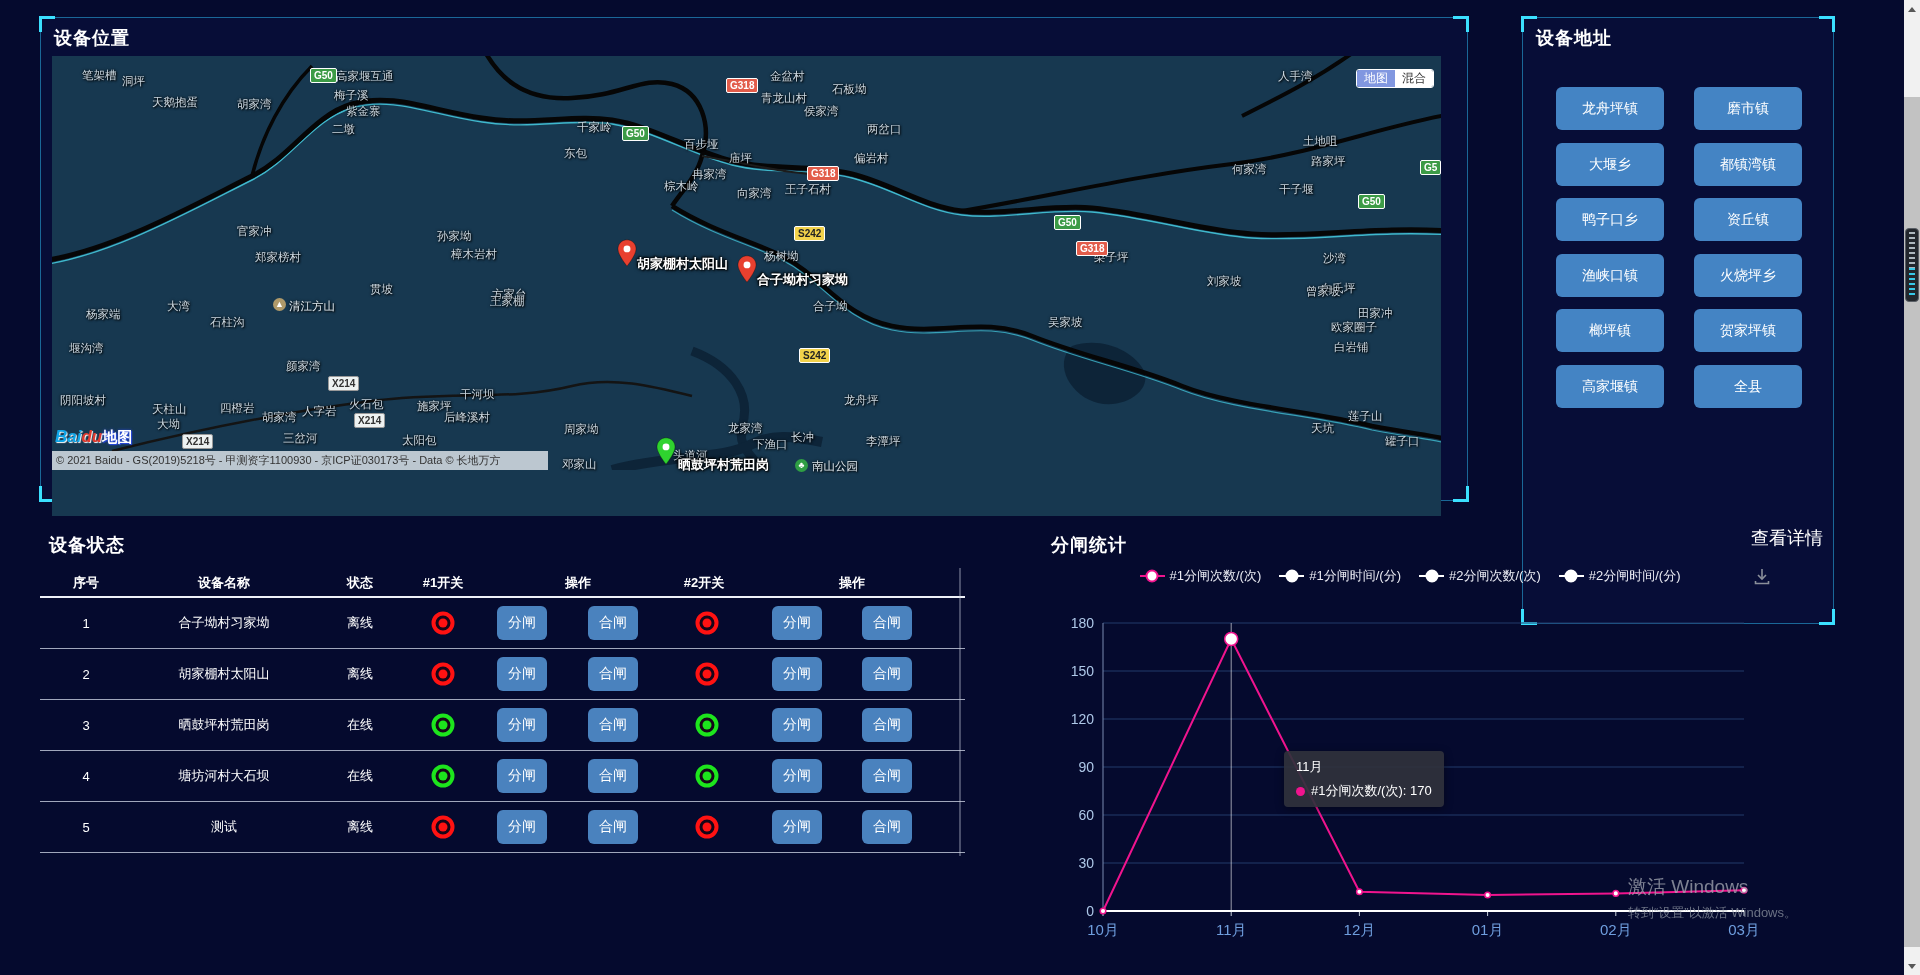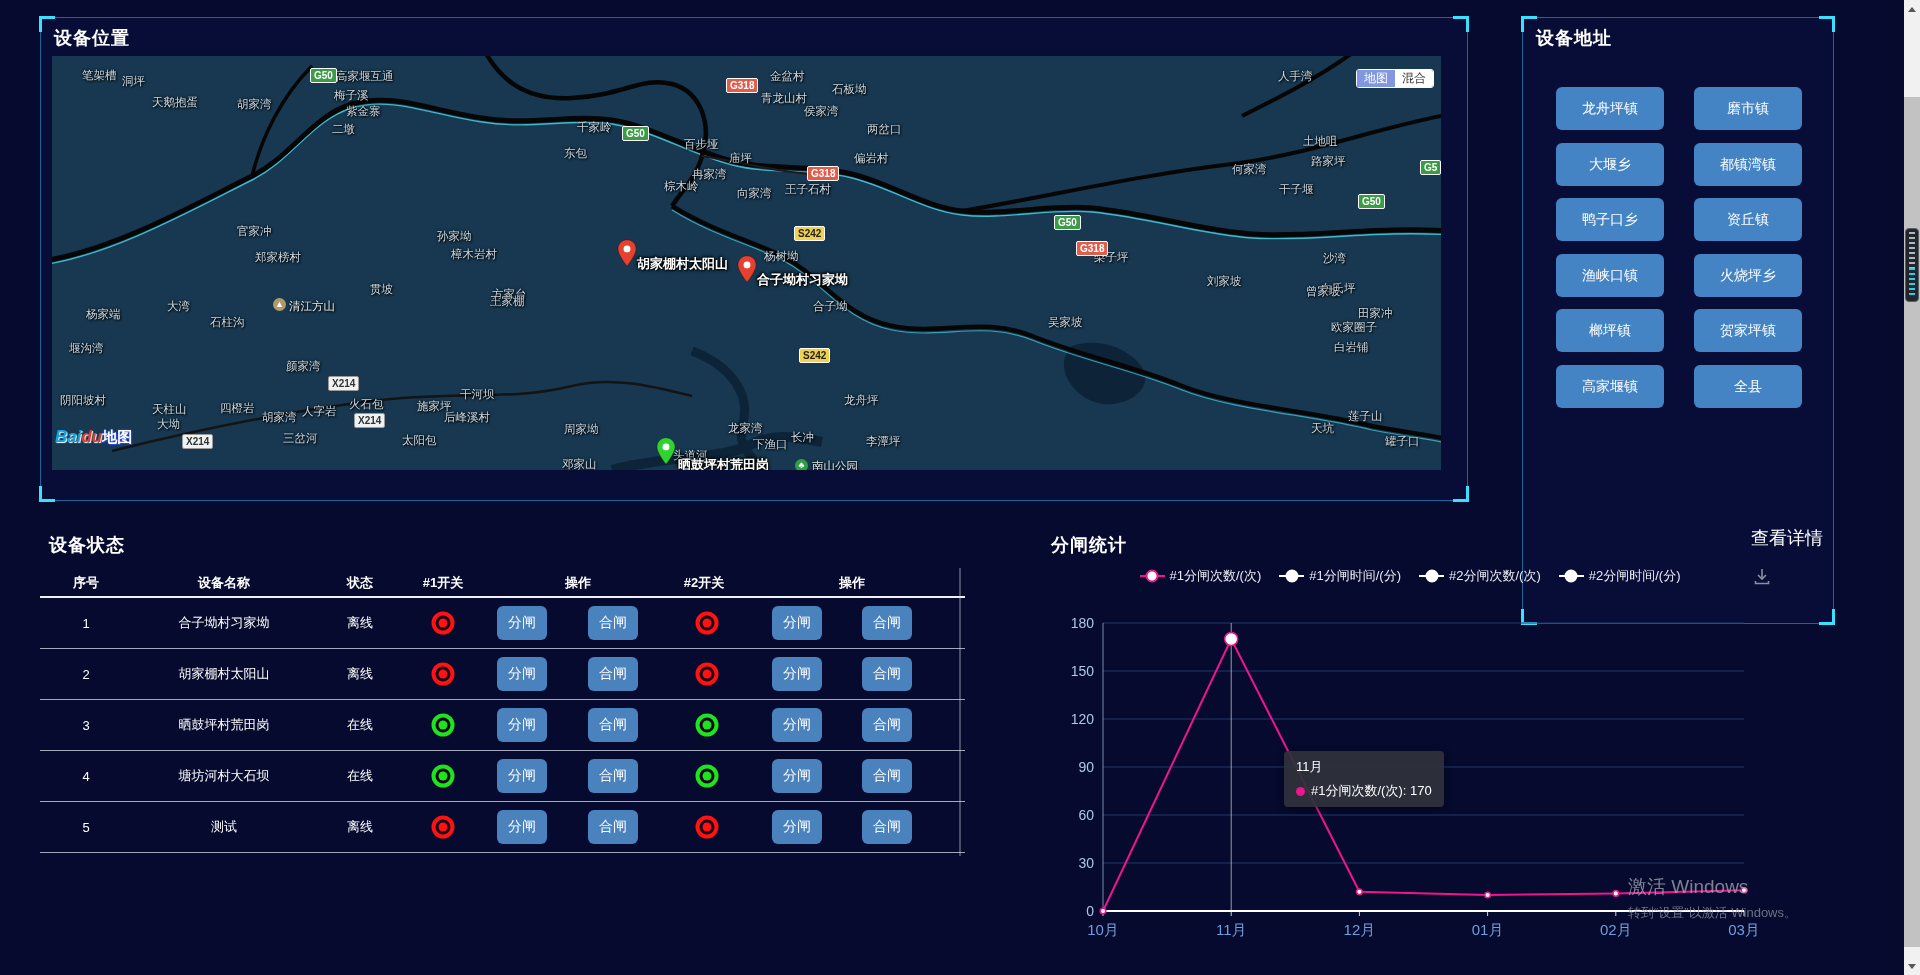--- a/index.html
+++ b/index.html
@@ -6,21 +6,21 @@
   #root{position:relative;width:1920px;height:975px;background:#050a2e;overflow:hidden;}
   .panel{position:absolute;background:rgba(10,17,64,0.55);border:1px solid rgba(42,178,232,0.55);box-sizing:border-box;}
   .corner{position:absolute;width:16px;height:16px;box-sizing:border-box;}
   .corner.tl{left:-2px;top:-2px;border-left:3px solid #3be0ff;border-top:3px solid #3be0ff;}
   .corner.tr{right:-2px;top:-2px;border-right:3px solid #3be0ff;border-top:3px solid #3be0ff;}
   .corner.bl{left:-2px;bottom:-2px;border-left:3px solid #3be0ff;border-bottom:3px solid #3be0ff;}
   .corner.br{right:-2px;bottom:-2px;border-right:3px solid #3be0ff;border-bottom:3px solid #3be0ff;}
   .panel-title{position:absolute;left:13px;top:8px;font-size:18px;font-weight:bold;color:#ffffff;letter-spacing:1px;}
   .sec-title{position:absolute;font-size:18px;font-weight:bold;color:#ffffff;letter-spacing:1px;}
   
-  #map{position:absolute;left:11px;top:38px;width:1389px;height:414px;background:#173850;overflow:hidden;}
+  #map{position:absolute;left:11px;top:38px;width:1389px;height:460px;background:#173850;overflow:hidden;}
   #map svg.roads{position:absolute;left:0;top:0;}
   .map-label{position:absolute;font-size:11.5px;color:#ccd8e1;text-shadow:1px 1px 2px #000,0 0 3px #000;white-space:nowrap;line-height:1;}
   .poi-icon{position:absolute;width:13px;height:13px;border-radius:50%;font-size:9px;line-height:13px;text-align:center;color:#fff;}
   .badge{position:absolute;font-size:10px;font-weight:bold;padding:0 3px;border:1px solid #fff;border-radius:2px;line-height:13px;white-space:nowrap;}
   .badge.green{background:#3c9b46;color:#fff;}
   .badge.red{background:#e25c4a;color:#fff;}
   .badge.yellow{background:#f2d24b;color:#222;border-color:#fff;}
   .badge.white{background:#eef2f2;color:#333;border-color:#999;}
   .pin{position:absolute;width:20px;height:28px;cursor:pointer;}
   .pin-label{position:absolute;font-size:13px;font-weight:bold;color:#fff;text-shadow:1px 1px 2px #000,-1px -1px 2px #000,0 0 4px #000;white-space:nowrap;line-height:1;}
@@ -200,20 +200,21 @@
         <div class="pin" style="left: 604px; top: 381px;"><svg viewBox="0 0 24 34" width="20" height="28">
             <path d="M12 1C5.9 1 1 5.9 1 12c0 7.6 11 21 11 21s11-13.4 11-21C23 5.9 18.1 1 12 1z" fill="#2fd32f" stroke="rgba(0,0,0,0.4)" stroke-width="1"></path>
             <circle cx="12" cy="12" r="4.2" fill="#fff"></circle>
           </svg></div>
         <div class="pin-label" style="left: 626px; top: 402px;">晒鼓坪村荒田岗</div>
         <div class="maptype">
           <span class="mt-active">地图</span>
           <span class="mt-idle">混合</span>
         </div>
         <div class="bdlogo"><span class="b1">Bai</span><span class="b2">du</span><span class="b3">地图</span></div>
+        <div class="copybar">© 2021 Baidu - GS(2019)5218号 - 甲测资字1100930 - 京ICP证030173号 - Data © 长地万方</div>
       </div>
   </div>
 
   <div class="panel" style="left:1522px;top:17px;width:312px;height:607px;">
     <div class="corner tl"></div>
     <div class="corner tr"></div>
     <div class="corner bl"></div>
     <div class="corner br"></div>
     <div class="panel-title">设备地址</div>
     <div id="addr-grid">

